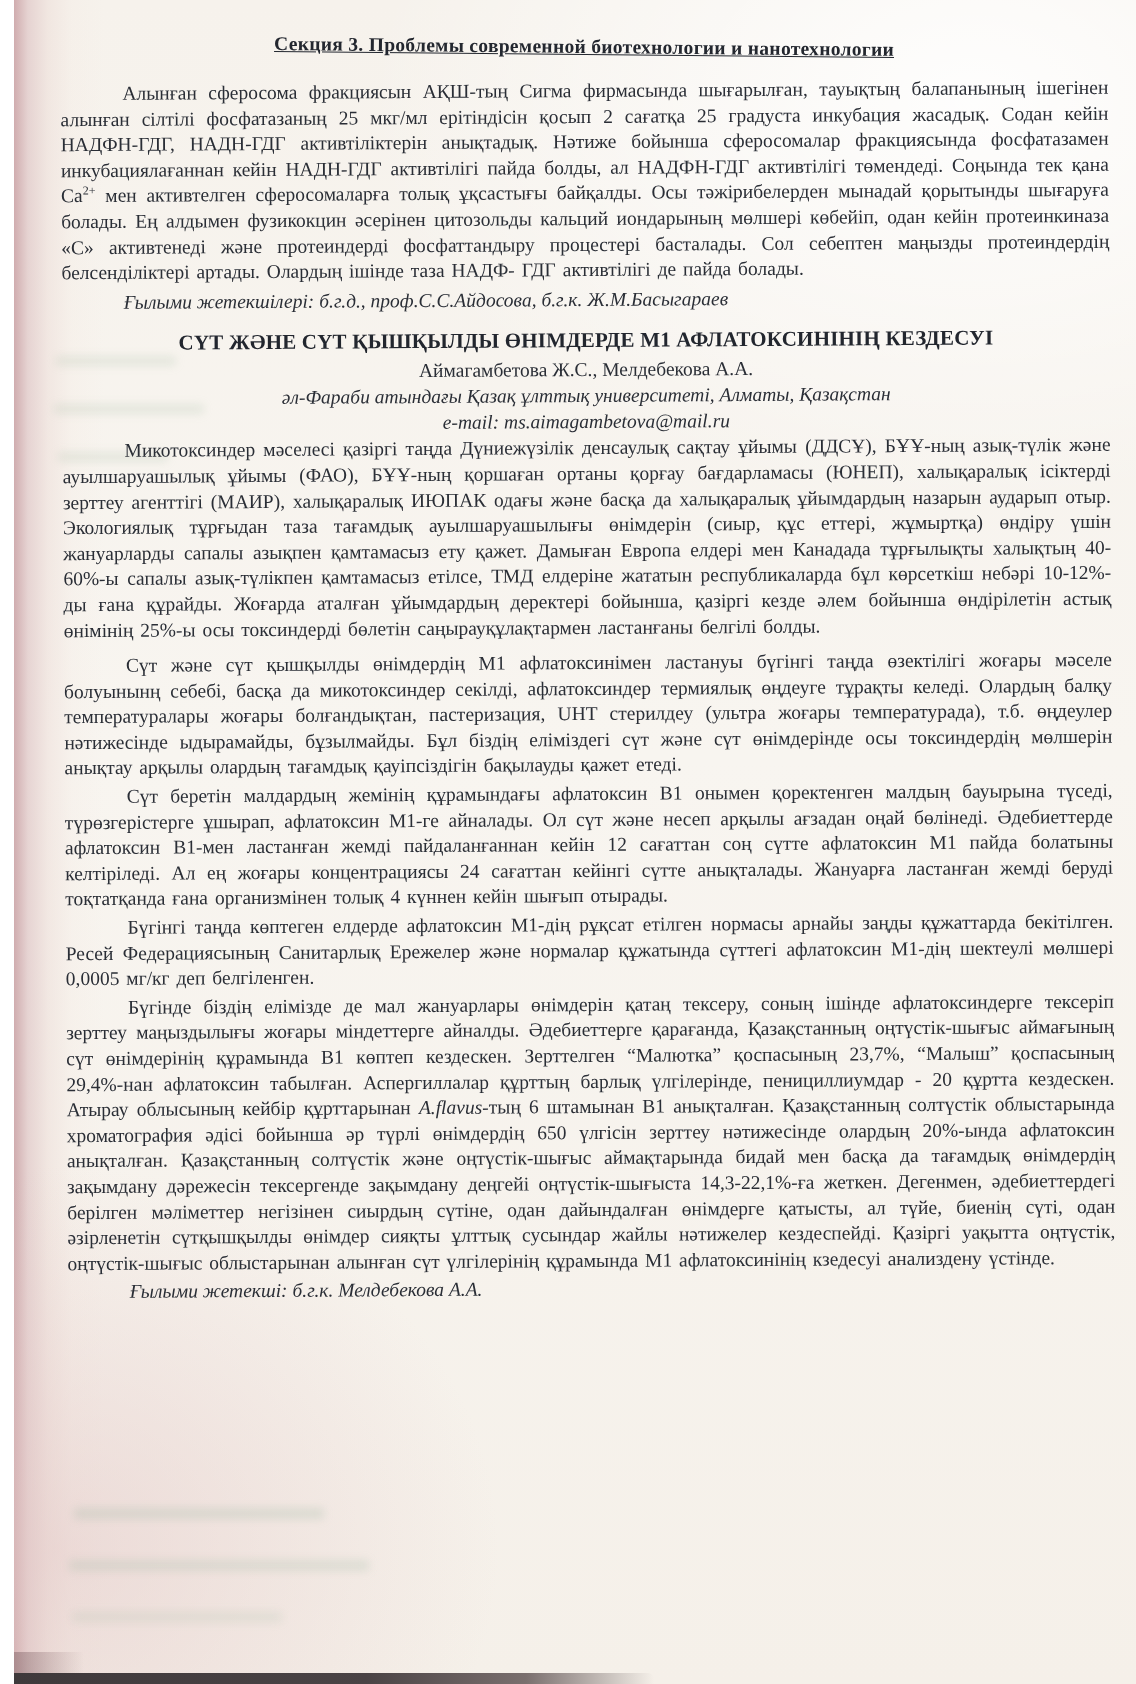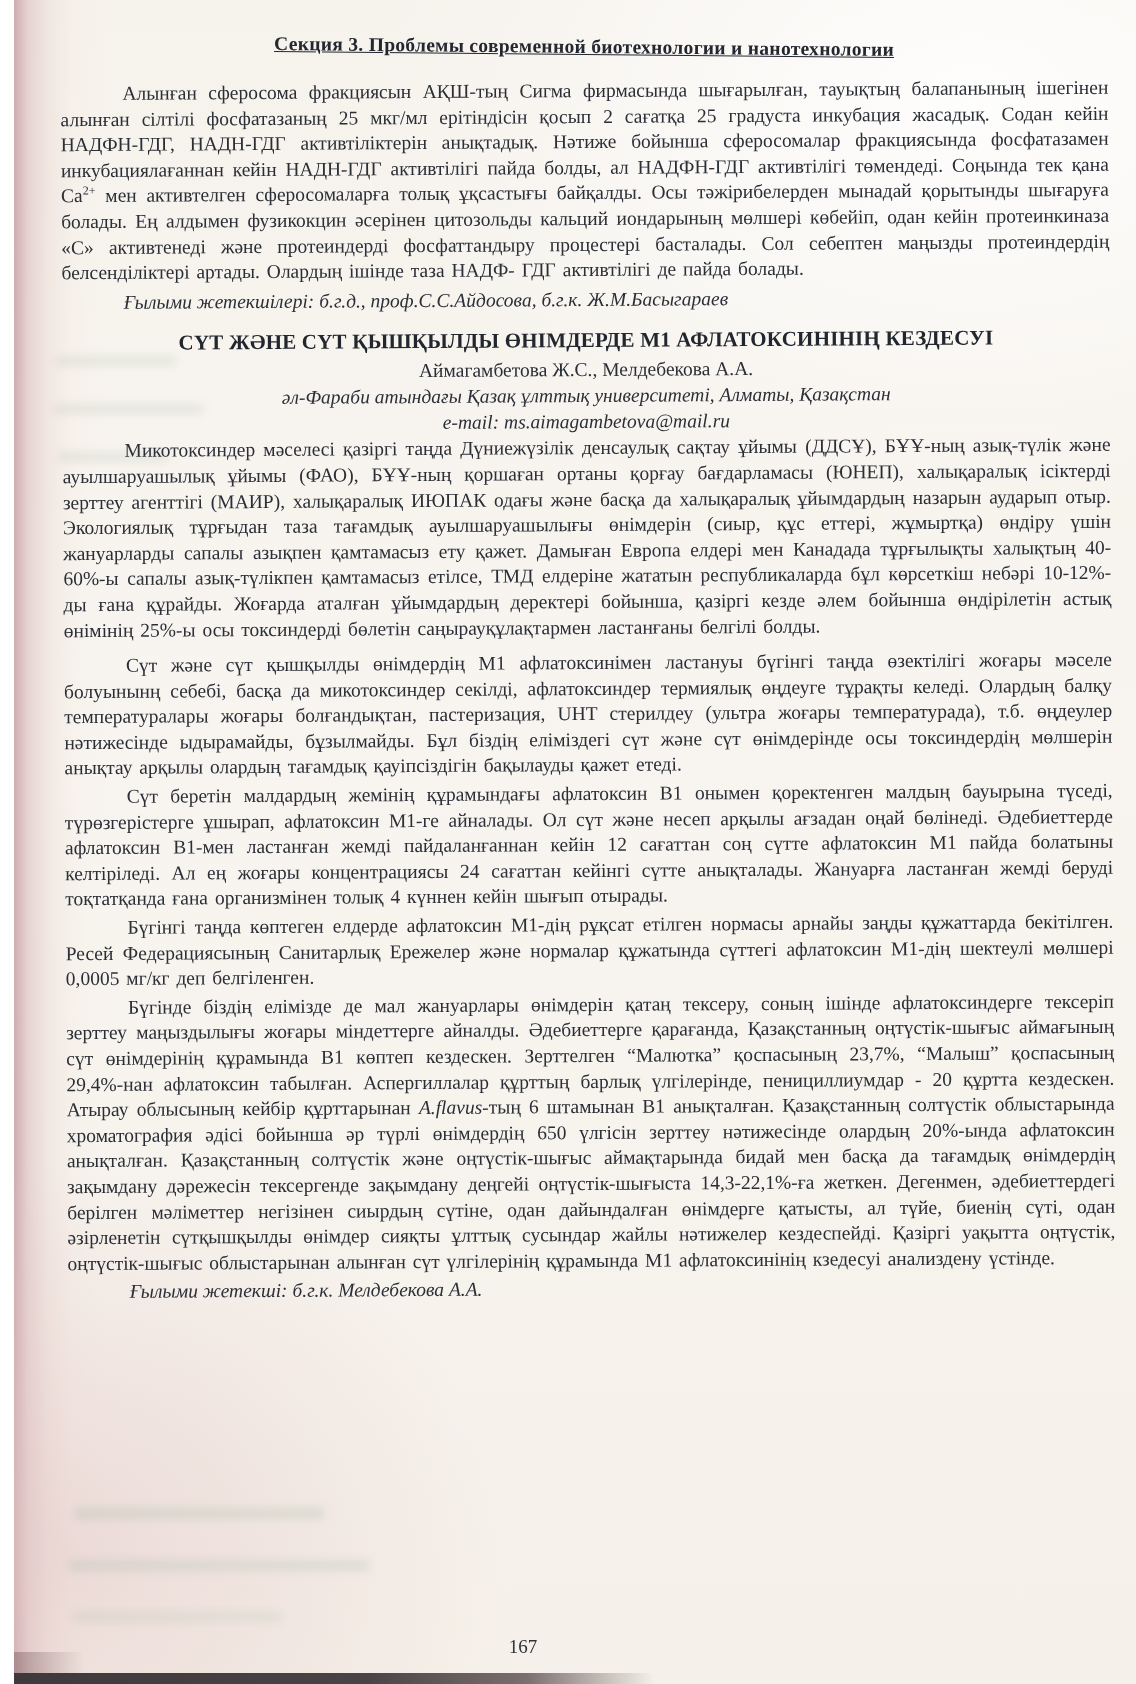--- a/index.html
+++ b/index.html
@@ -140,18 +140,17 @@
     <p class="body-par">Сүт беретін малдардың жемінің құрамындағы афлатоксин В1 онымен қоректенген малдың бауырына түседі, түрөзгерістерге ұшырап, афлатоксин М1-ге айналады. Ол сүт және несеп арқылы ағзадан оңай бөлінеді. Әдебиеттерде афлатоксин В1-мен ластанған жемді пайдаланғаннан кейін 12 сағаттан соң сүтте афлатоксин М1 пайда болатыны келтіріледі. Ал ең жоғары концентрациясы 24 сағаттан кейінгі сүтте анықталады. Жануарға ластанған жемді беруді тоқтатқанда ғана организмінен толық 4 күннен кейін шығып отырады.</p>
 
     <p class="body-par">Бүгінгі таңда көптеген елдерде афлатоксин М1-дің рұқсат етілген нормасы арнайы заңды құжаттарда бекітілген. Ресей Федерациясының Санитарлық Ережелер және нормалар құжатында сүттегі афлатоксин М1-дің шектеулі мөлшері 0,0005 мг/кг деп белгіленген.</p>
 
     <p class="body-par"><span>Бүгінде біздің елімізде де мал жануарлары өнімдерін қатаң тексеру, соның ішінде афлатоксиндерге тексеріп зерттеу маңыздылығы жоғары міндеттерге айналды. Әдебиеттерге қарағанда, Қазақстанның оңтүстік-шығыс аймағының сүт өнімдерінің құрамында В1 көптеп кездескен. Зерттелген “Малютка” қоспасының 23,7%, “Малыш” қоспасының 29,4%-нан афлатоксин табылған. Аспергиллалар құрттың барлық үлгілерінде, пенициллиумдар - 20 құртта кездескен. Атырау облысының кейбір құрттарынан </span><span class="ital">A.flavus</span><span>-тың 6 штамынан В1 анықталған. Қазақстанның солтүстік облыстарында хроматография әдісі бойынша әр түрлі өнімдердің 650 үлгісін зерттеу нәтижесінде олардың 20%-ында афлатоксин анықталған. Қазақстанның солтүстік және оңтүстік-шығыс аймақтарында бидай мен басқа да тағамдық өнімдердің зақымдану дәрежесін тексергенде зақымдану деңгейі оңтүстік-шығыста 14,3-22,1%-ға жеткен. Дегенмен, әдебиеттердегі берілген мәліметтер негізінен сиырдың сүтіне, одан дайындалған өнімдерге қатысты, ал түйе, биенің сүті, одан әзірленетін сүтқышқылды өнімдер сияқты ұлттық сусындар жайлы нәтижелер кездеспейді.  Қазіргі уақытта оңтүстік, оңтүстік-шығыс облыстарынан алынған сүт үлгілерінің құрамында М1 афлатоксинінің кзедесуі анализдену үстінде.</span></p>
 
     <div class="note" style="margin-top:2px;">Ғылыми жетекші: б.г.к. Мелдебекова А.А.</div>
 
   </div>
 
-  <div class="page-number">167</div>
 
   <div class="scan-strip2"></div>
   <div class="scan-strip"></div>
 
 </div>
 
 </body></html>

